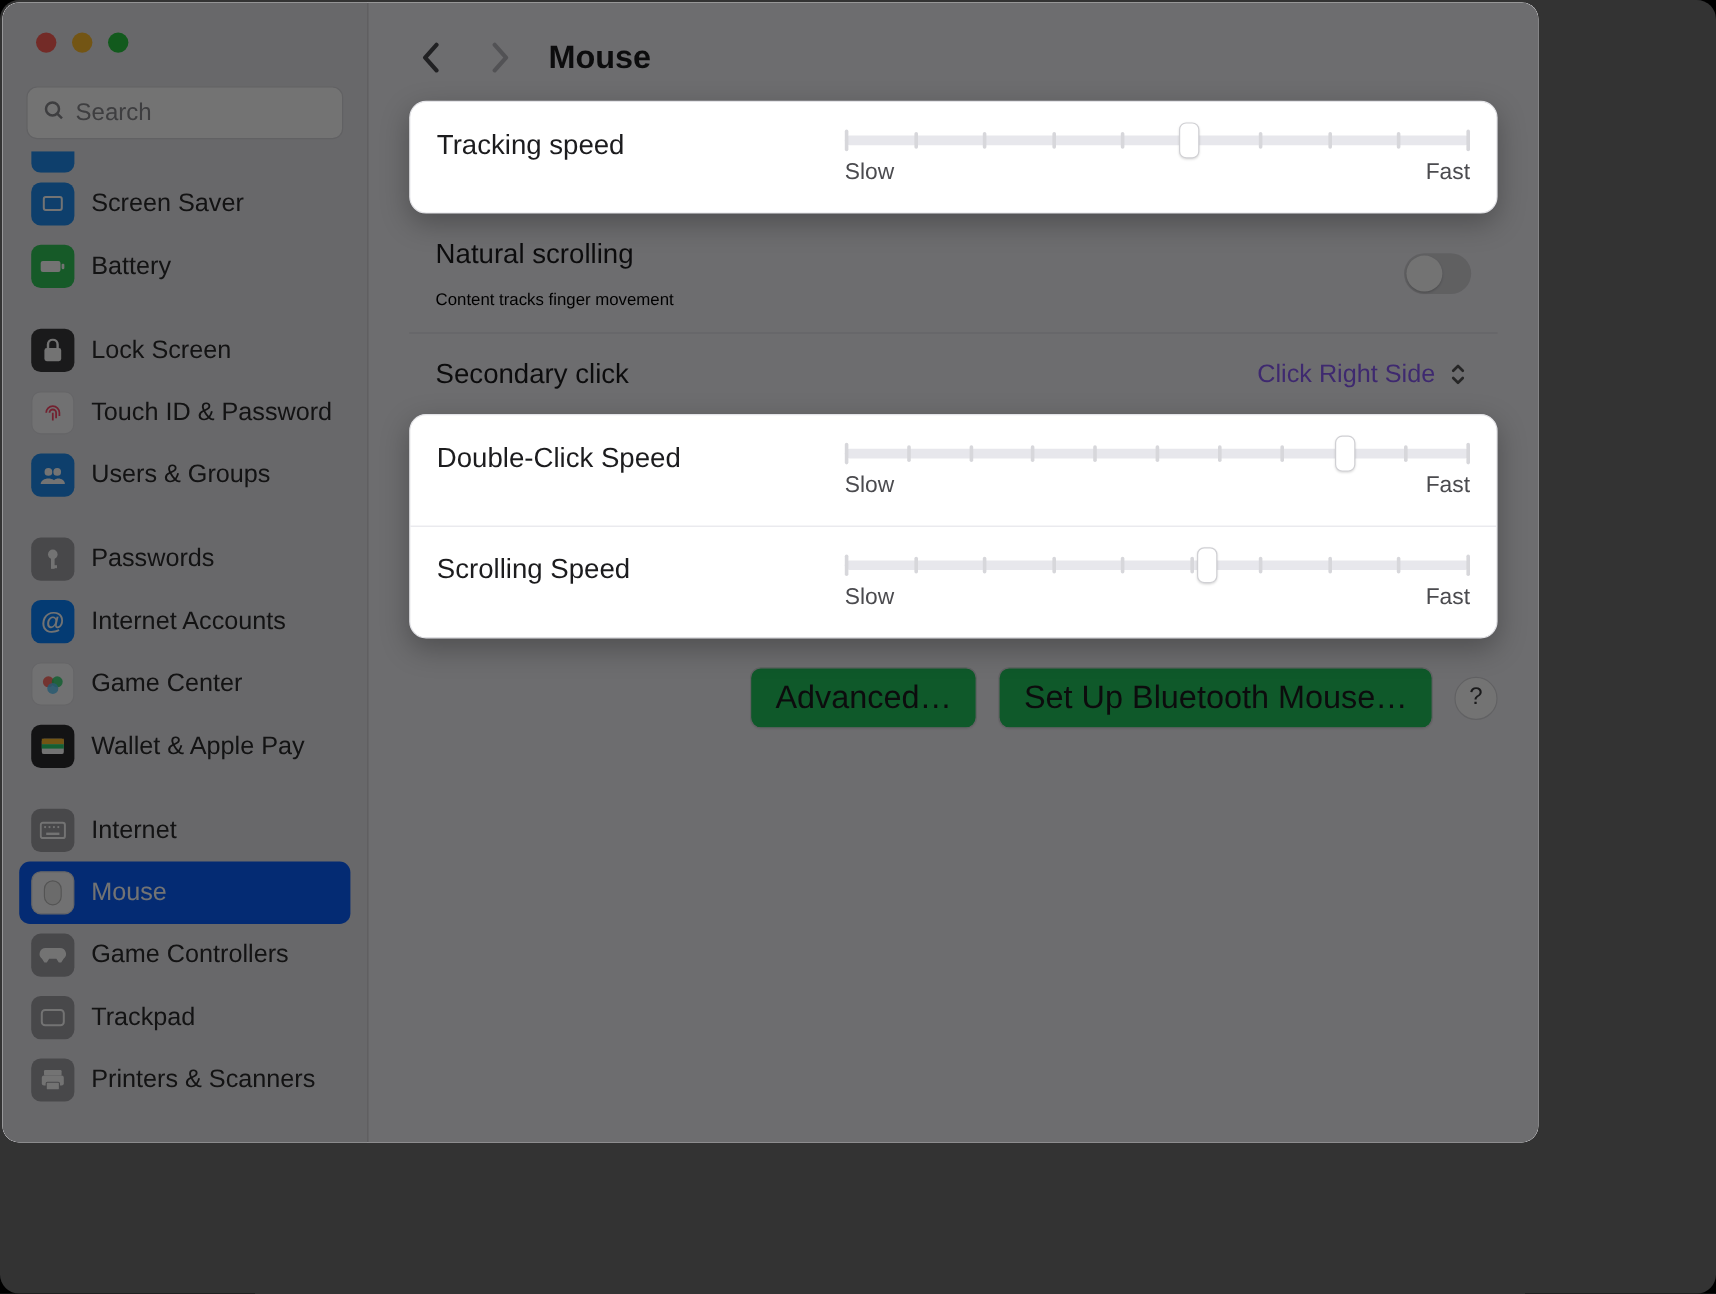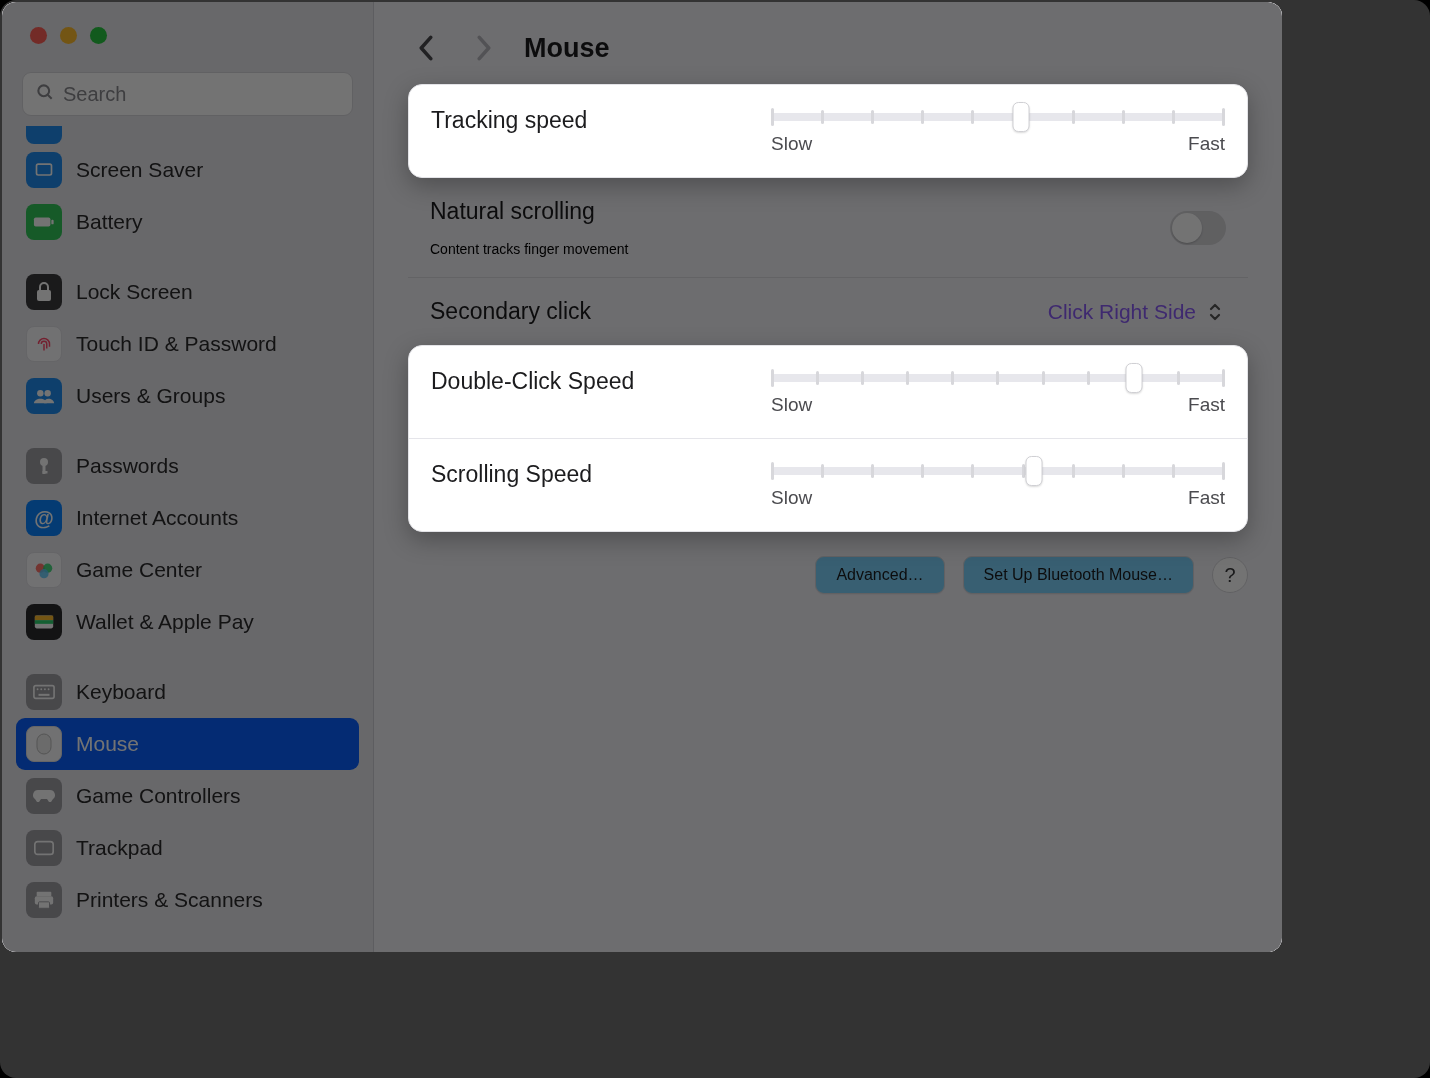--- a/index.html
+++ b/index.html
@@ -19,21 +19,21 @@
     position:absolute;
     left:0;top:0;
     width:1430px;height:1078px;
     background:#333;
     padding:2px 148px 126px 2px;
     border-radius:16px;
   }
 
   
   .sidebar {
-    width: 372px;
+    width: 305px;
     background: #e7e6eb;
     border-right: 1px solid #cfcfd4;
     padding: 0;
     display:flex;
     flex-direction:column;
     position:relative;
   }
   .traffic-lights {
     display:flex; gap:13px; padding:25px 0 0 28px;
   }
@@ -175,22 +175,22 @@
   .chev-stack{
     width:22px;height:26px;display:flex;flex-direction:column;align-items:center;justify-content:center;color:#555;
   }
 
   
   .button-row{
     display:flex;justify-content:flex-end;align-items:center;gap:18px;
     padding:24px 0;
   }
   .btn{
-    background:#7dd3fc;border:1px solid #d7d7db;border-radius:9px;
-    padding:9px 20px;font-size:16px;color:#1c1c1e;
+    background:#22c55e;border:1px solid #d7d7db;border-radius:9px;
+    padding:9px 20px;font-size:27px;color:#1c1c1e;
     box-shadow:0 1px 1px rgba(0,0,0,.04);
   }
   .help-btn{
     width:36px;height:36px;border-radius:50%;display:flex;align-items:center;justify-content:center;
     background:#fff;border:1px solid #d7d7db;font-size:20px;color:#3a3a3c;
   }
   .mid-block{
     background:transparent;
     padding:0 0;
   }
@@ -345,21 +345,21 @@
         <div class="side-icon ic-grey">
           <svg width="22" height="16" viewBox="0 0 24 16" fill="#fff">
                 <rect x="1" y="1" width="22" height="14" rx="2" fill="none" stroke="#fff" stroke-width="1.8"></rect>
                 <rect x="6" y="10" width="12" height="2.2" fill="#fff"></rect>
                 <circle cx="5" cy="5" r="1" fill="#fff"></circle>
                 <circle cx="9" cy="5" r="1" fill="#fff"></circle>
                 <circle cx="13" cy="5" r="1" fill="#fff"></circle>
                 <circle cx="17" cy="5" r="1" fill="#fff"></circle>
               </svg>
         </div>
-        <span>Keyboard</span>
+        <span>Internet</span>
       </div>
       <div class="side-item selected">
         <div class="side-icon ic-white">
           <svg width="16" height="22" viewBox="0 0 16 22" fill="#888">
                 <rect x="1" y="1" width="14" height="20" rx="7" fill="#eee" stroke="#bbb"></rect>
               </svg>
         </div>
         <span>Mouse</span>
       </div>
       <div class="side-item">

